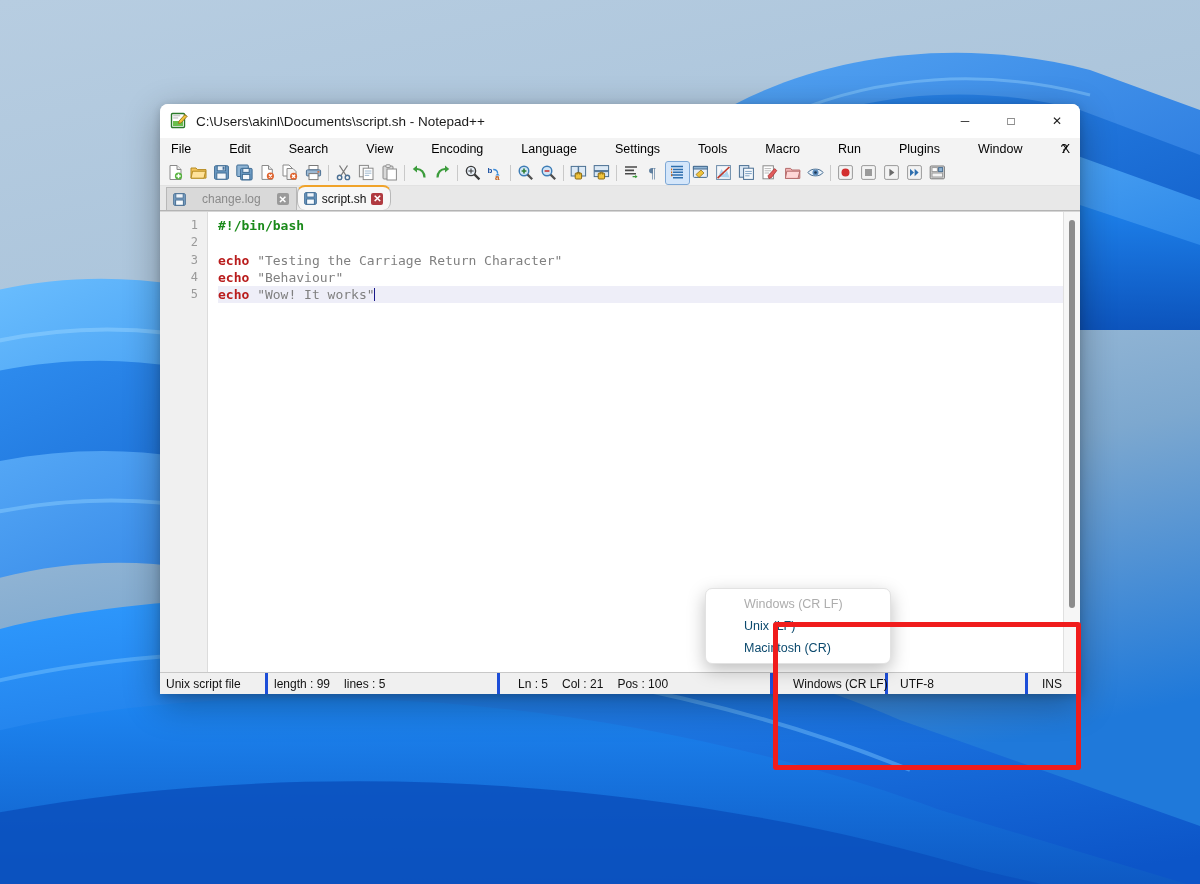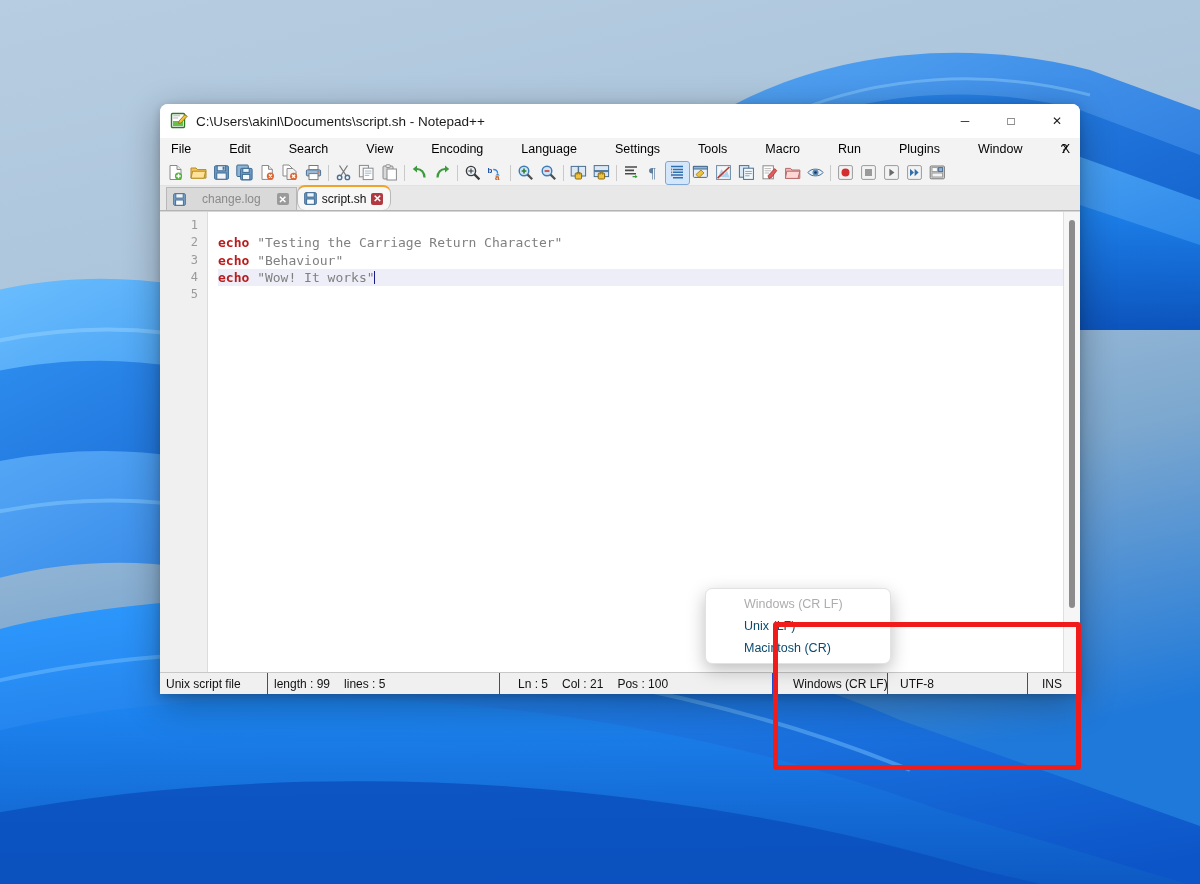--- a/index.html
+++ b/index.html
@@ -142,21 +142,21 @@
   }
 
   
   #statusbar {
     height: 22px; display: flex; align-items: center;
     background: #f0f0f0; border-top: 1px solid #c8c8c8;
     font-size: 12px; color: #111; flex: 0 0 auto;
   }
   .sb-cell {
     height: 22px; display: flex; align-items: center; padding: 0 6px;
-    border-right: 1px solid #1d4ed8; white-space: nowrap;
+    border-right: 3px solid #1d4ed8; white-space: nowrap;
   }
   .sb-cell.nob { border-right: none; }
   .sb-sub { margin-right: 14px; }
 
   
   #eol-menu {
     position: absolute; left: 705px; top: 588px;
     width: 186px; background: #ffffff;
     border: 1px solid #e2e2e2; border-radius: 7px;
     box-shadow: 0 6px 18px rgba(0,0,0,.26);
@@ -531,20 +531,21 @@
     <div id="editor-wrap">
       <div id="gutter">
         <div class="lineno">1</div>
         <div class="lineno">2</div>
         <div class="lineno">3</div>
         <div class="lineno">4</div>
         <div class="lineno">5</div>
       </div>
 
       <div id="code">
+        <div class="cline"><span class="tok-comment">#!/bin/bash</span></div>
         <div class="cline">&nbsp;</div>
         <div class="cline"><span class="tok-kw">echo</span> <span class="tok-str">"Testing the Carriage Return Character"</span></div>
         <div class="cline"><span class="tok-kw">echo</span> <span class="tok-str">"Behaviour"</span></div>
         <div class="cline current"><span class="tok-kw">echo</span> <span class="tok-str">"Wow! It works"</span><span class="caret"></span></div>
 
         <div id="vscroll">
           <div id="vscroll-thumb"></div>
         </div>
       </div>
     </div>

